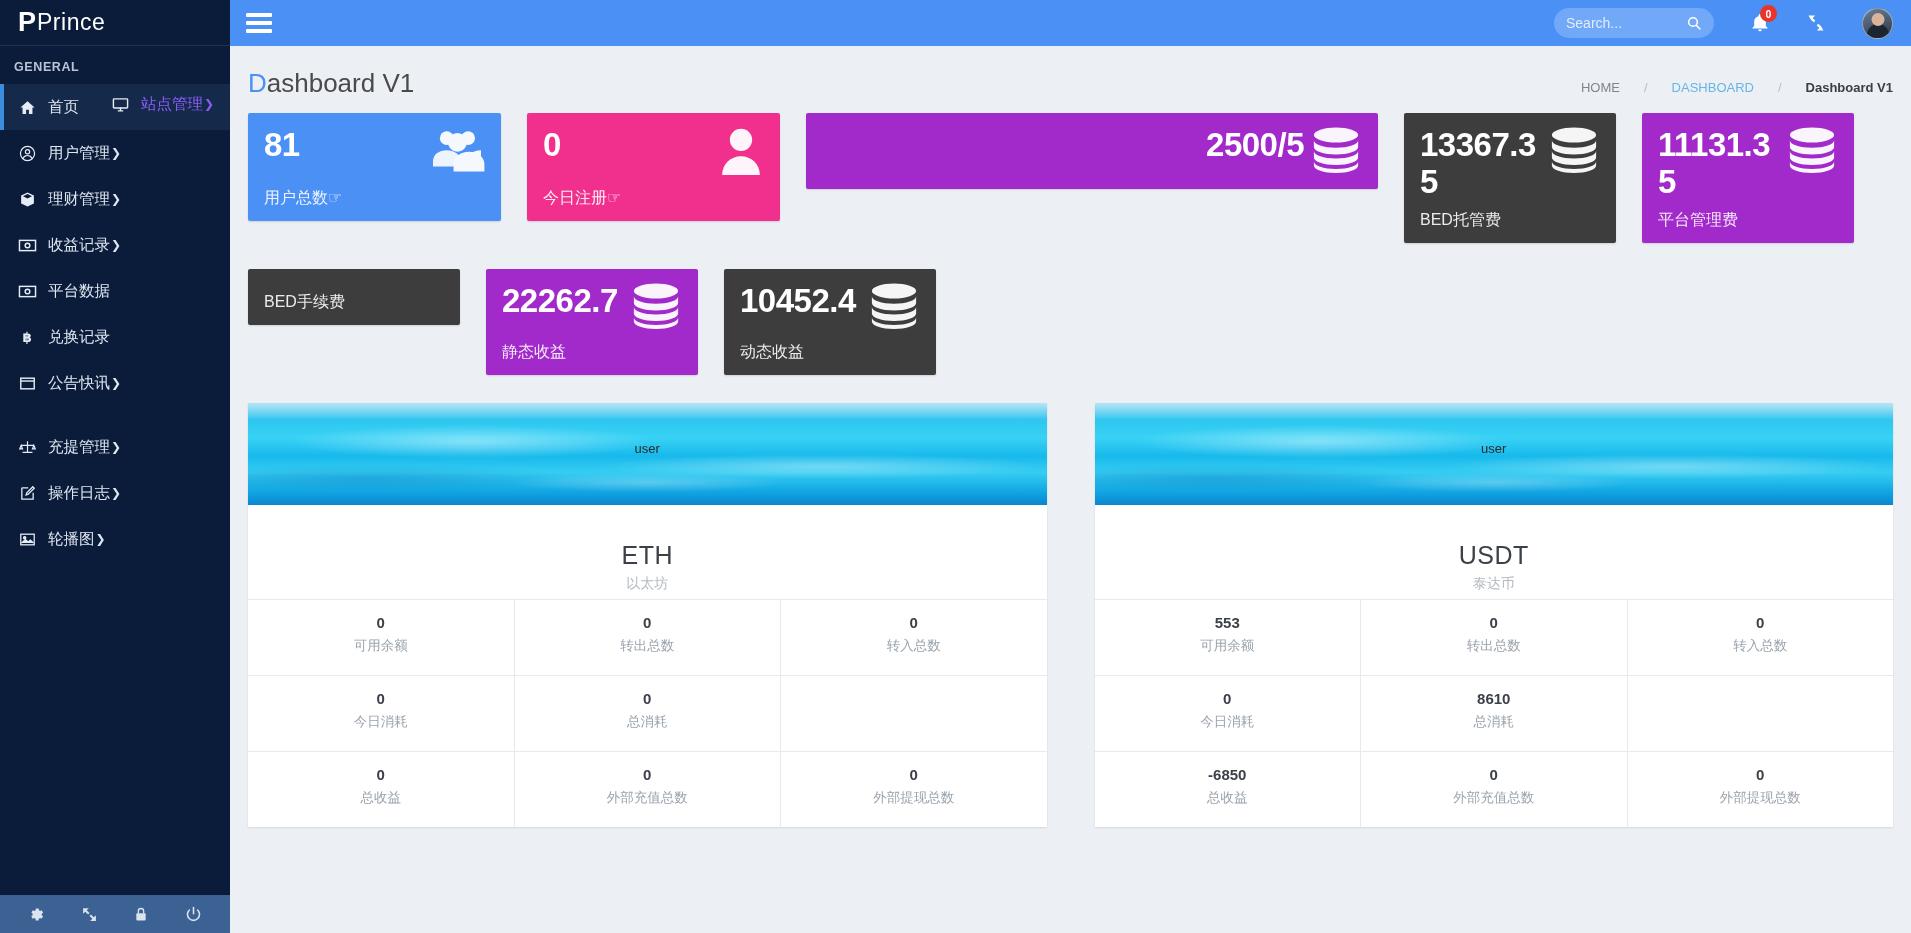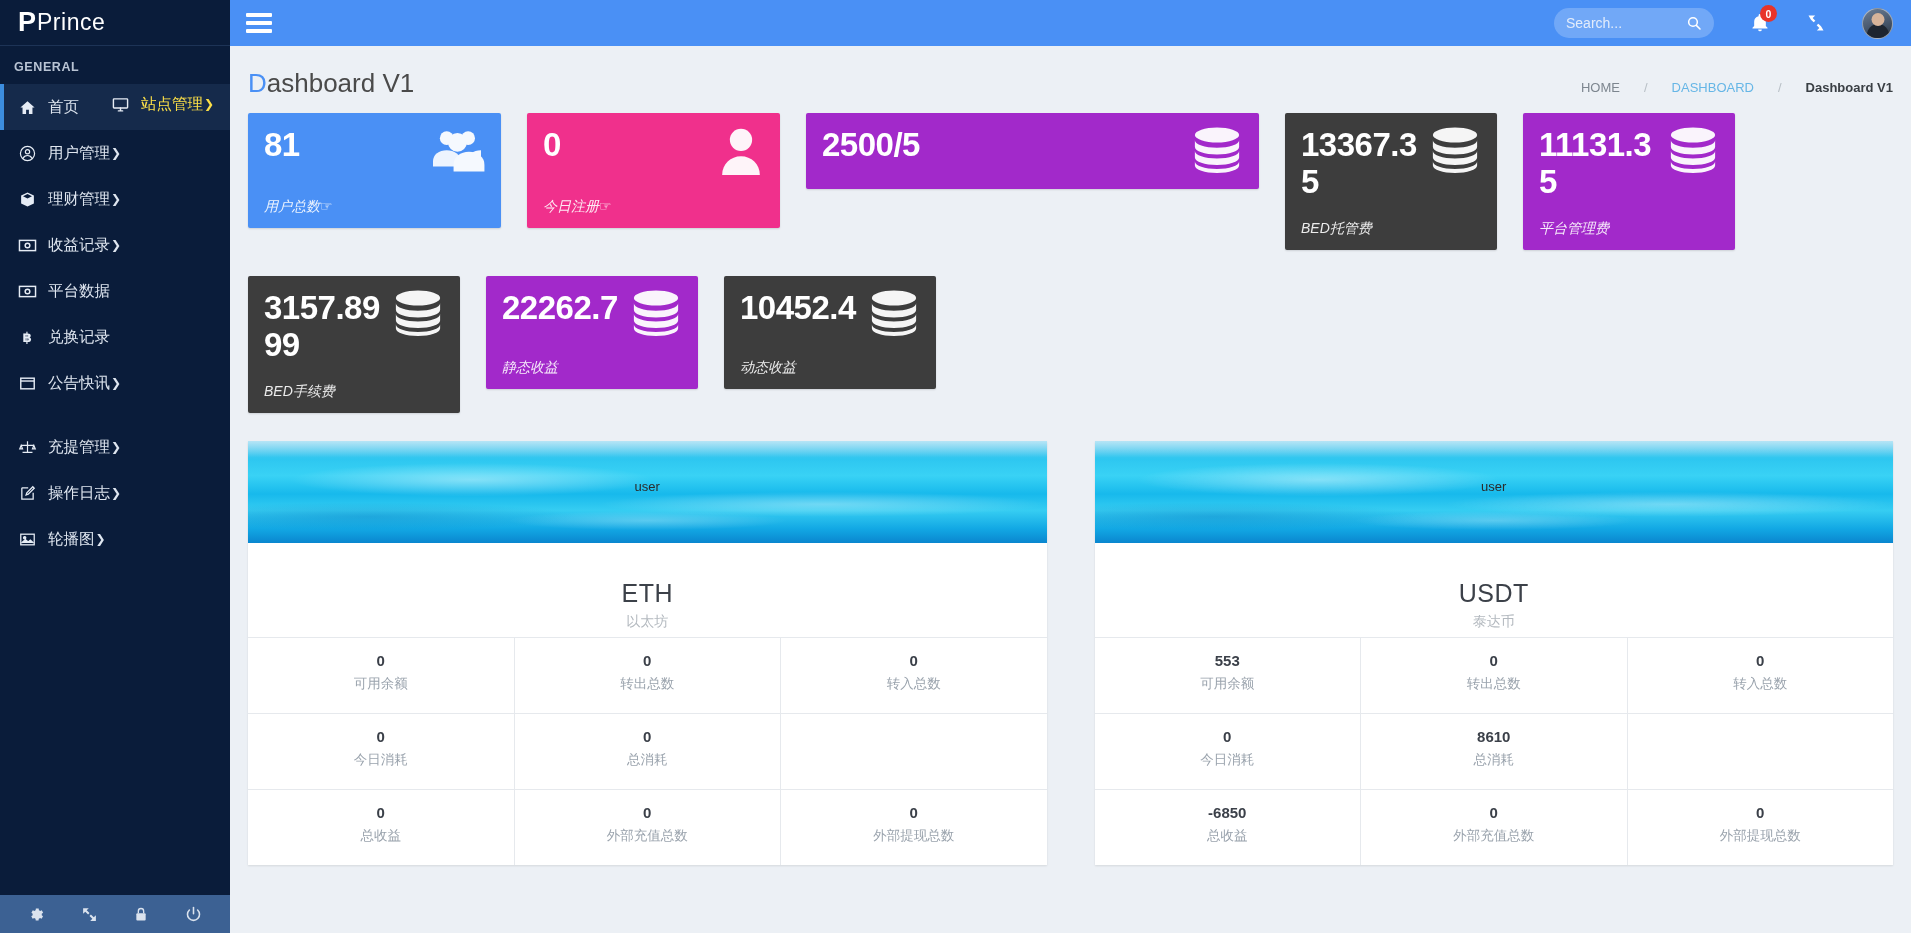--- a/index.html
+++ b/index.html
@@ -41,21 +41,21 @@
   }
   .nav-ico {
     width:26px; display:inline-flex; justify-content:center; align-items:center;
     margin-right:8px; color:#e6ecf5;
   }
   .nav-ico svg { display:block; }
   .nav-label { font-size:15.5px; }
   .caret { font-size:12px; margin-left:1px; font-weight:bold; }
   .overflow-item {
     position:absolute; left:107px; top:0; height:40px;
-    display:flex; align-items:center; color:#fde047; font-size:15.5px;
+    display:flex; align-items:center; color:#8b5cf6; font-size:15.5px;
     white-space:nowrap; pointer-events:auto;
   }
   .nav-gap { height:18px; }
   .side-footer {
     margin-top:auto; height:38px; background:#3c6193;
     display:flex; align-items:center; justify-content:space-around;
     padding:0 10px;
   }
   .side-footer span { color:#dbe3ee; display:flex; align-items:center; cursor:pointer; }
 
@@ -121,26 +121,26 @@
     border-radius:2px; padding:14px 16px 12px 16px; color:#fff; position:relative;
     box-shadow:0 1px 2px rgba(0,0,0,.13); display:flex; flex-direction:column;
     overflow:hidden;
   }
   .stat .row1 { display:flex; align-items:flex-start; }
   .stat .num {
     font-size:33px; font-weight:bold; line-height:1.12; letter-spacing:-.5px;
     word-break:break-all; flex:1; min-width:0;
   }
   .stat .big-ico { margin-left:6px; flex:0 0 auto; opacity:.95; }
-  .stat .lbl { font-size:14px; margin-top:19px; color:rgba(255,255,255,.9);font-style:italic; }
+  .stat .lbl { font-size:16px; margin-top:9px; color:rgba(255,255,255,.9); }
 
   
   .w-users   { width:253px; }
   .w-today   { width:253px; }
-  .w-pledge  { width:453px; }
+  .w-pledge  { width:572px;text-align:right; }
   .w-narrow  { width:212px; }
 
   
   .coins { display:flex; gap:48px; margin-top:28px; padding-bottom:20px; }
   .coin {
     flex:1; background:#fff; box-shadow:0 1px 2px rgba(0,0,0,.1);
     display:flex; flex-direction:column; min-width:0;
   }
   .coin-banner {
     height:102px; position:relative;
@@ -437,29 +437,20 @@
               <div class="big-ico"><svg width="52" height="46" viewBox="0 0 58 52" fill="#fff">
                   <ellipse cx="29" cy="9" rx="25" ry="8.5"></ellipse>
                   <path d="M4 15c0 4.7 11.2 8.5 25 8.5S54 19.7 54 15v7.5c0 4.7-11.2 8.5-25 8.5S4 27.2 4 22.5z"></path>
                   <path d="M4 27c0 4.7 11.2 8.5 25 8.5S54 31.7 54 27v7.5c0 4.7-11.2 8.5-25 8.5S4 39.2 4 34.5z"></path>
                   <path d="M4 39c0 4.7 11.2 8.5 25 8.5S54 43.7 54 39v4.5c0 4.7-11.2 8.5-25 8.5S4 48.2 4 43.5z"></path>
                 </svg></div>
             </div>
             <div class="lbl">平台管理费</div>
           </div>
           <div class="stat w-narrow" style="background: rgb(61, 61, 61);">
-            <div class="row1">
-              <div class="num">3157.8999</div>
-              <div class="big-ico"><svg width="52" height="46" viewBox="0 0 58 52" fill="#fff">
-                  <ellipse cx="29" cy="9" rx="25" ry="8.5"></ellipse>
-                  <path d="M4 15c0 4.7 11.2 8.5 25 8.5S54 19.7 54 15v7.5c0 4.7-11.2 8.5-25 8.5S4 27.2 4 22.5z"></path>
-                  <path d="M4 27c0 4.7 11.2 8.5 25 8.5S54 31.7 54 27v7.5c0 4.7-11.2 8.5-25 8.5S4 39.2 4 34.5z"></path>
-                  <path d="M4 39c0 4.7 11.2 8.5 25 8.5S54 43.7 54 39v4.5c0 4.7-11.2 8.5-25 8.5S4 48.2 4 43.5z"></path>
-                </svg></div>
-            </div>
             <div class="lbl">BED手续费</div>
           </div>
           <div class="stat w-narrow" style="background: rgb(162, 41, 202);">
             <div class="row1">
               <div class="num">22262.7</div>
               <div class="big-ico"><svg width="52" height="46" viewBox="0 0 58 52" fill="#fff">
                   <ellipse cx="29" cy="9" rx="25" ry="8.5"></ellipse>
                   <path d="M4 15c0 4.7 11.2 8.5 25 8.5S54 19.7 54 15v7.5c0 4.7-11.2 8.5-25 8.5S4 27.2 4 22.5z"></path>
                   <path d="M4 27c0 4.7 11.2 8.5 25 8.5S54 31.7 54 27v7.5c0 4.7-11.2 8.5-25 8.5S4 39.2 4 34.5z"></path>
                   <path d="M4 39c0 4.7 11.2 8.5 25 8.5S54 43.7 54 39v4.5c0 4.7-11.2 8.5-25 8.5S4 48.2 4 43.5z"></path>

